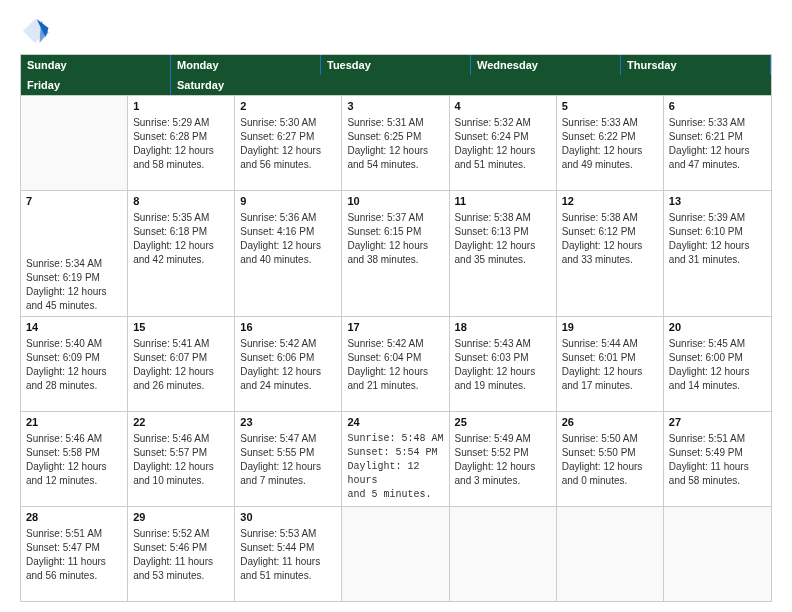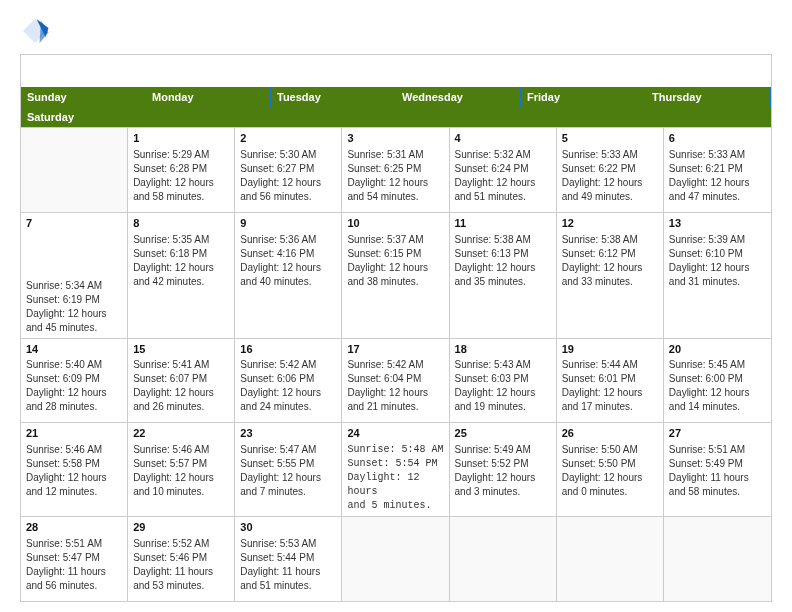--- a/index.html
+++ b/index.html
@@ -54,23 +54,22 @@
       margin-top: 2px;
     }
     .calendar {
       flex: 1;
       display: flex;
       flex-direction: column;
       border: 1px solid #ccc;
     }
     .cal-header-row {
       display: grid;
-      grid-template-columns: repeat(6, 1fr);
-      background: #4d7c0f;
-      margin-top: 32px;
+      grid-template-columns: repeat(5, 1fr);
+      background: #14532d;
     }
     .cal-header-cell {
       color: #fff;
       font-size: 11px;
       font-weight: bold;
       padding: 4px 6px;
       text-align: left;
       border-right: 1px solid #1a72cc;
     }
     .cal-header-cell:last-child { border-right: none; }
@@ -128,22 +127,22 @@
       <div class="location"></div>
     </div>
   </div>
 
   <div class="calendar">
     <div class="cal-header-row">
     <div class="cal-header-cell">Sunday</div>
         <div class="cal-header-cell">Monday</div>
         <div class="cal-header-cell">Tuesday</div>
         <div class="cal-header-cell">Wednesday</div>
+        <div class="cal-header-cell">Thursday</div>
         <div class="cal-header-cell">Friday</div>
-        <div class="cal-header-cell">Thursday</div>
         <div class="cal-header-cell">Saturday</div>
       </div>
     <div class="cal-body">
     <div class="cal-row">
           <div class="cal-cell empty"></div>
           <div class="cal-cell">
             <div class="day-num">1</div>
             <div class="cell-text" style="white-space: pre-line;">Sunrise: 5:29 AM
 Sunset: 6:28 PM
 Daylight: 12 hours

